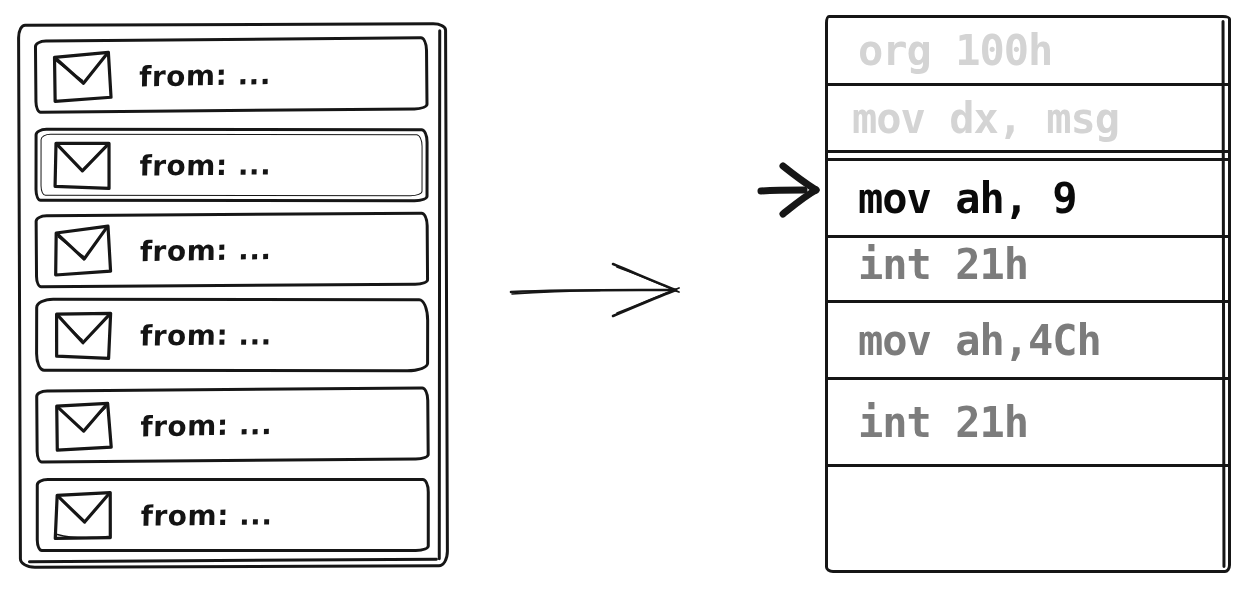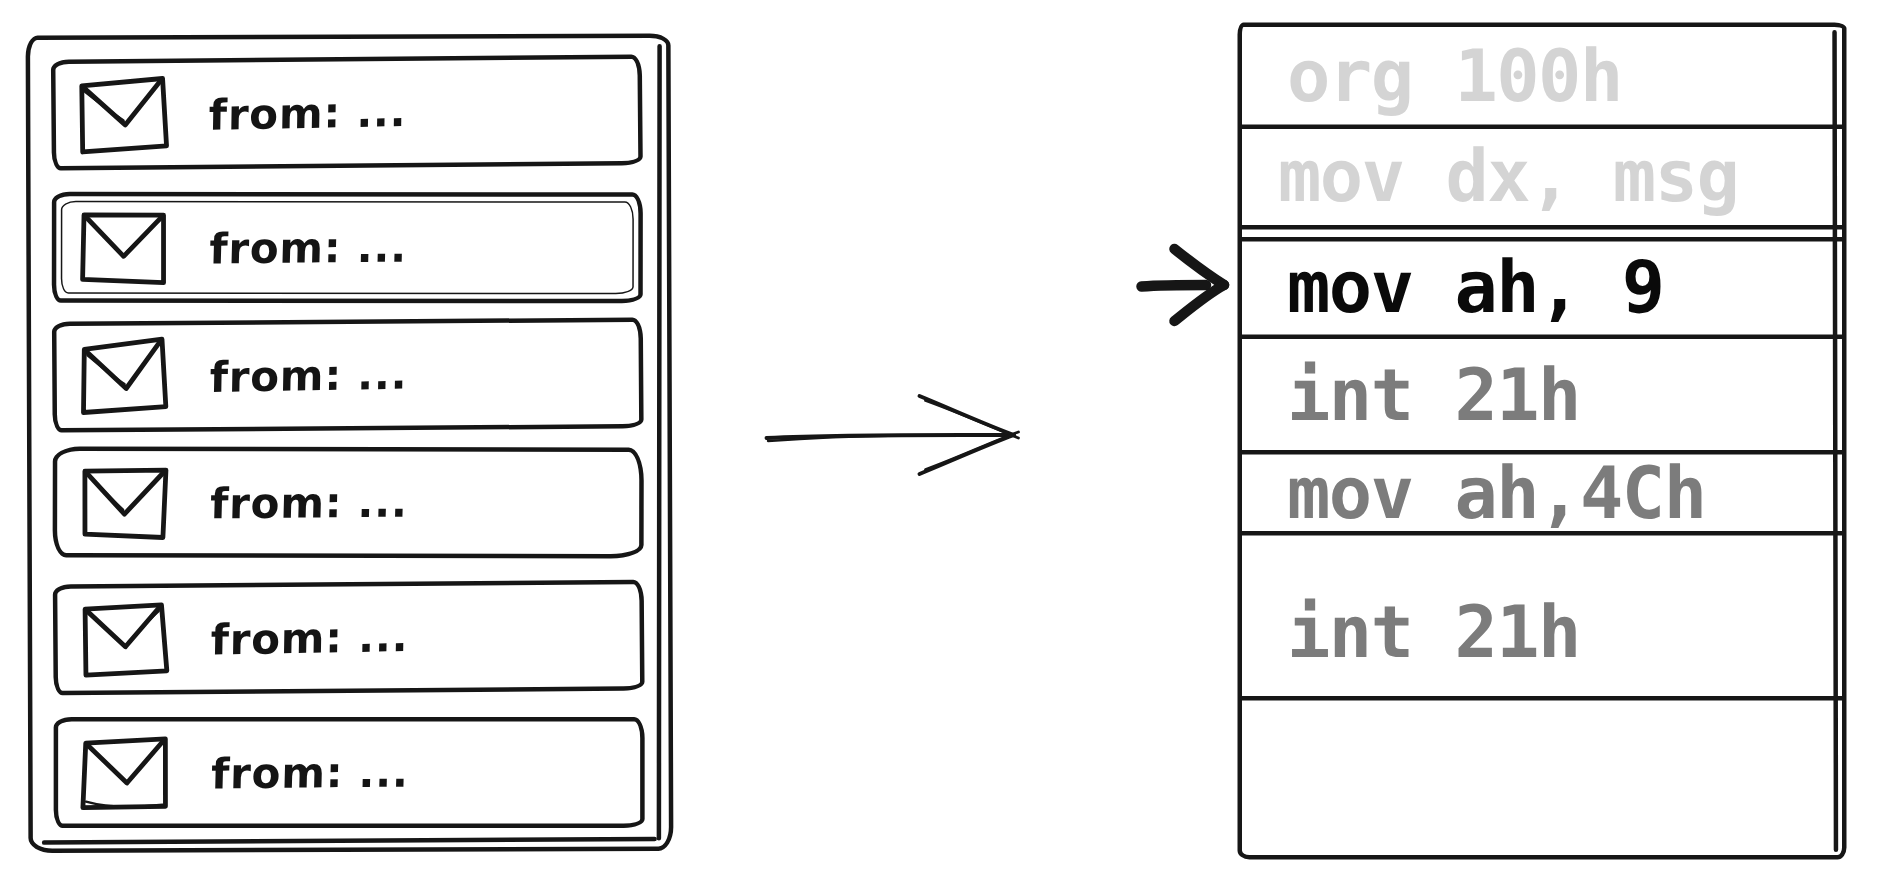--- a/index.html
+++ b/index.html
@@ -68,28 +68,28 @@
     border-radius:4px 8px 6px 8px / 8px 4px 8px 6px;
     background:var(--background);
   }
   #code-panel::after{ 
     content:"";position:absolute;right:4px;top:2px;bottom:2px;width:2.5px;
     background:var(--ink);border-radius:2px;transform:rotate(-0.1deg);
   }
   .code-row{
     position:absolute;left:0;width:100%;
     display:flex;align-items:center;padding-left:30px;
-    font-family:"DejaVu Sans Mono",monospace;font-weight:bold;font-size:48px;
+    font-family:"DejaVu Sans Mono",monospace;font-weight:bold;font-size:42px;
     letter-spacing:-1px;white-space:pre;overflow:hidden;
   }
   .code-row.r1{top:0;height:68px;border-bottom:3px solid var(--ink);}
   .code-row.r2{top:68px;height:67px;border-bottom:3px solid var(--ink);padding-left:24px;}
-  .code-row.r3{top:140px;height:68px;border-top:3px solid var(--ink);border-bottom:3px solid var(--ink);}
+  .code-row.r3{top:140px;height:80px;border-top:3px solid var(--ink);border-bottom:3px solid var(--ink);}
   .code-row.r4{top:210px;height:75px;border-bottom:3px solid var(--ink);}
-  .code-row.r5{top:285px;height:54px;border-bottom:3px solid var(--ink);}
+  .code-row.r5{top:285px;height:77px;border-bottom:3px solid var(--ink);}
   .code-row.r6{top:362px;height:87px;border-bottom:3px solid var(--ink);}
   .code-row.r7{top:455px;height:97px;border-top:3px solid var(--ink);}
   .code-row.dim{color:var(--dim-text);}
   .code-row.normal{color:var(--muted-text);}
   .code-row.current{color:var(--current-text);}
 
   svg .stroke{fill:none;stroke:var(--ink);stroke-linecap:round;stroke-linejoin:round;}
 </style>
 </head>
 <body>

